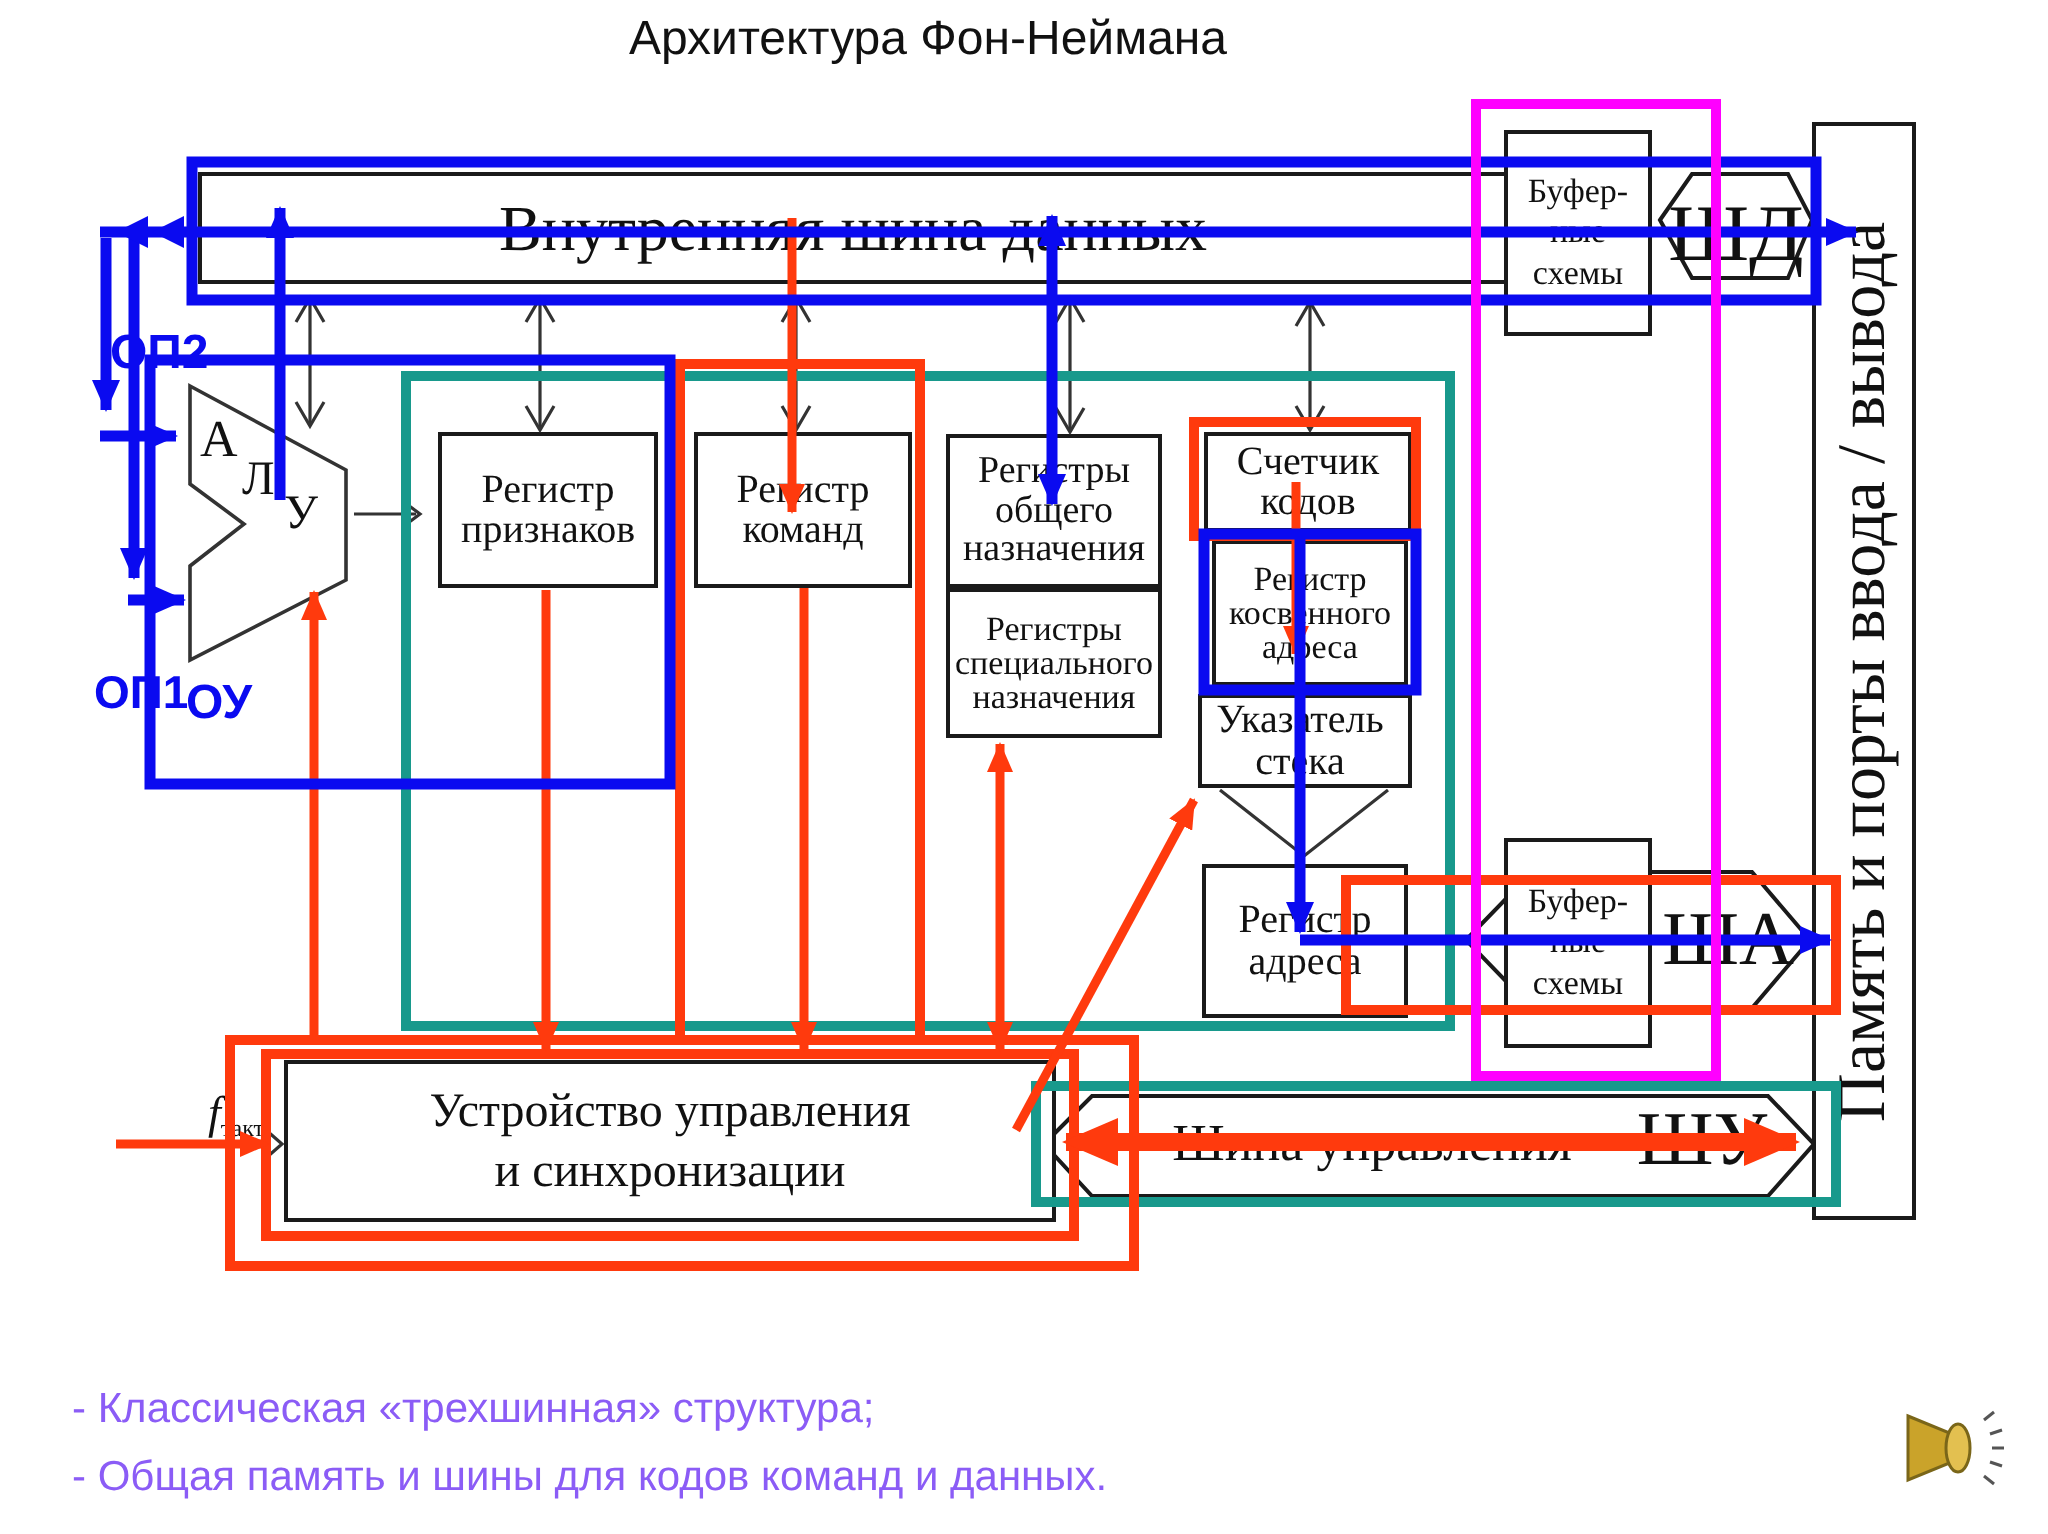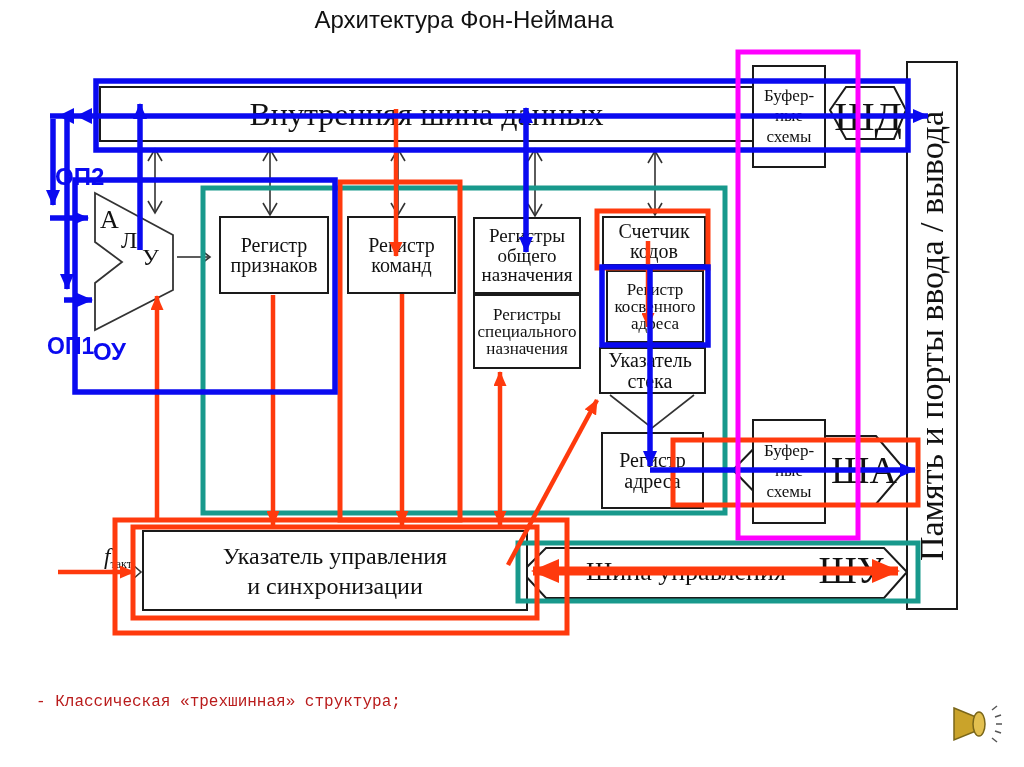--- a/index.html
+++ b/index.html
@@ -5,22 +5,22 @@
   html,body{margin:0;padding:0;background:#fff;}
   .stage{position:relative;width:1024px;height:767px;background:#ffffff;overflow:hidden;
          font-family:"Liberation Serif",serif;}
   .layer{position:absolute;left:0;top:0;pointer-events:none;}
   .lbl{position:absolute;display:flex;align-items:center;justify-content:center;
        text-align:center;white-space:pre-line;line-height:1.02;color:#111;
        font-family:Liberation Serif, serif;}
   .sans{font-family:"Liberation Sans",sans-serif;}
   .blue-lbl{color:#0a0af0;font-family:"Liberation Sans",sans-serif;font-weight:600;
             position:absolute;white-space:nowrap;}
-  .note{position:absolute;left:36px;font-family:Liberation Mono, monospace;
-        font-size:16px;color:#b91c1c;white-space:nowrap;}
+  .note{position:absolute;left:36px;font-family:Liberation Sans, sans-serif;
+        font-size:21px;color:#8b5cf6;white-space:nowrap;}
   .vwrap{position:absolute;left:907px;top:62px;width:50px;height:547px;
          display:flex;align-items:center;justify-content:center;}
   .vwrap span{transform:rotate(-90deg);white-space:nowrap;font-size:34px;color:#111;}
   .alu-letter{position:absolute;color:#111;font-family:"Liberation Serif",serif;}
   .fclock{position:absolute;left:104px;top:544px;color:#111;}
   .fclock i{font-family:"Liberation Serif",serif;font-size:23px;}
   .fclock sub{font-size:12px;font-family:"Liberation Serif",serif;}
 </style>
 </head>
 <body>
@@ -88,21 +88,21 @@
 назначения</div>
   <div class="lbl" style="left:603px;top:217px;width:102px;height:48px;font-size:20px;">Счетчик
 кодов</div>
   <div class="lbl" style="left:607px;top:271px;width:96px;height:71px;font-size:17px;">Регистр
 косвенного
 адреса</div>
   <div class="lbl" style="left:600px;top:348px;width:100px;height:45px;font-size:20px;">Указатель
 стека</div>
   <div class="lbl" style="left:602px;top:433px;width:101px;height:75px;font-size:20px;">Регистр
 адреса</div>
-  <div class="lbl" style="left:143px;top:531px;width:384px;height:79px;font-size:24px;line-height:1.25;">Указатель управления
+  <div class="lbl" style="left:143px;top:531px;width:384px;height:79px;font-size:24px;line-height:1.25;">Устройство управления
 и синхронизации</div>
 
   <div class="lbl" style="left:753px;top:68px;width:72px;height:97px;font-size:17px;line-height:1.2;">Буфер-
 ные
 схемы</div>
   <div class="lbl" style="left:753px;top:423px;width:72px;height:97px;font-size:17px;line-height:1.2;">Буфер-
 ные
 схемы</div>
 
   <div class="lbl" style="left:828px;top:92px;width:80px;height:50px;font-size:40px;">ШД</div>
@@ -120,20 +120,21 @@
 
   <div class="alu-letter" style="left:100px;top:205px;font-size:26px;">А</div>
   <div class="alu-letter" style="left:121px;top:227px;font-size:24px;">Л</div>
   <div class="alu-letter" style="left:142px;top:244px;font-size:24px;">У</div>
 
   <div class="fclock">
     <i>f</i><sub>такт</sub>
   </div>
 
   <div class="note" style="top:693px;">- Классическая «трехшинная» структура;</div>
+  <div class="note" style="top:727px;">- Общая память и шины для кодов команд и данных.</div>
 
   <svg class="layer" width="1024" height="767">
     <defs>
       <marker id="ab" viewBox="0 0 16 14" refX="15" refY="7" markerWidth="16" markerHeight="14" orient="auto-start-reverse" markerUnits="userSpaceOnUse">
         <path d="M0,0 L16,7 L0,14 Z" fill="#0a0af0"></path>
       </marker>
       <marker id="ar" viewBox="0 0 15 13" refX="14" refY="6.5" markerWidth="15" markerHeight="13" orient="auto-start-reverse" markerUnits="userSpaceOnUse">
         <path d="M0,0 L15,6.5 L0,13 Z" fill="#ff3a0d"></path>
       </marker>
       <marker id="arb" viewBox="0 0 28 24" refX="26" refY="12" markerWidth="28" markerHeight="24" orient="auto-start-reverse" markerUnits="userSpaceOnUse">

